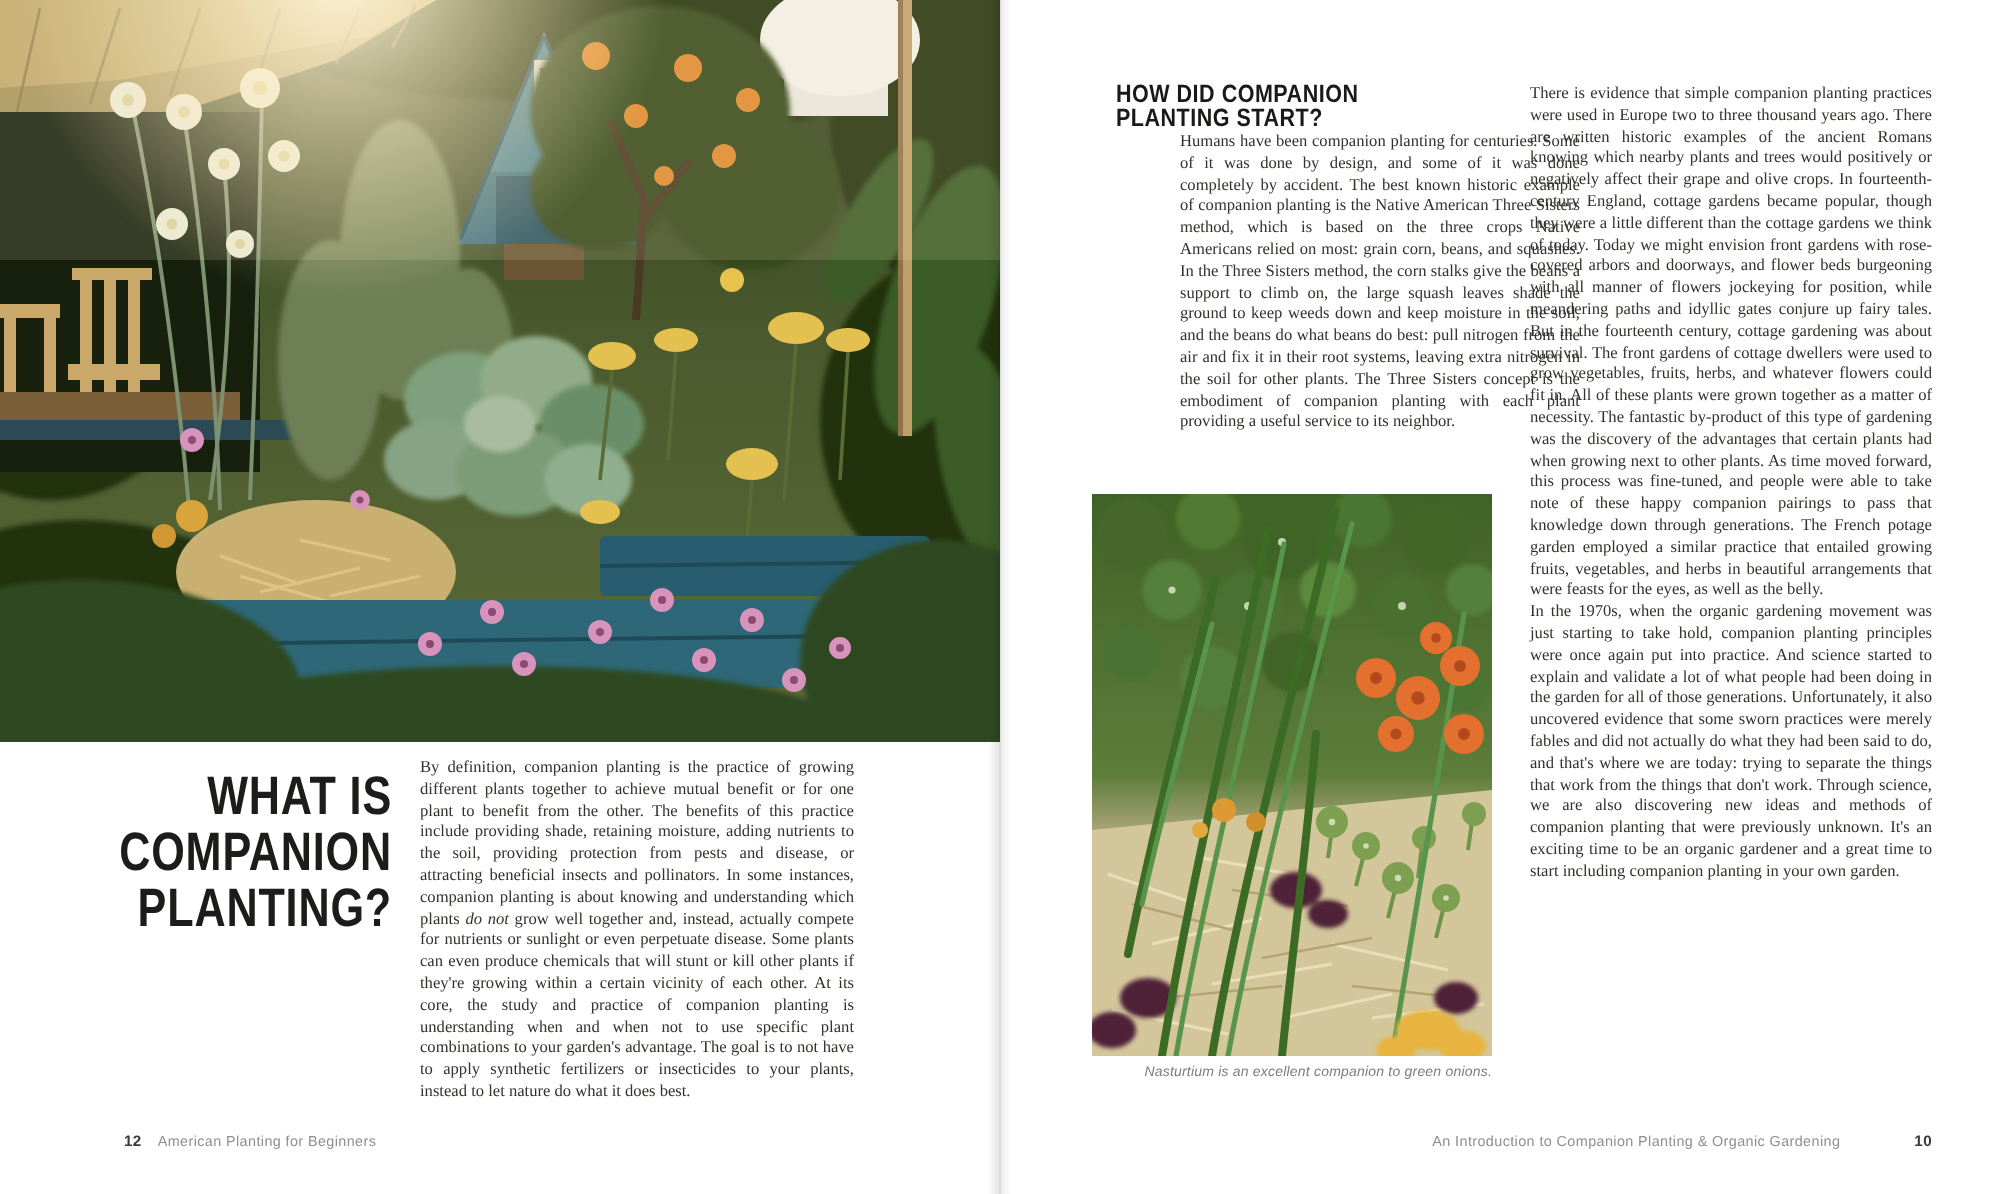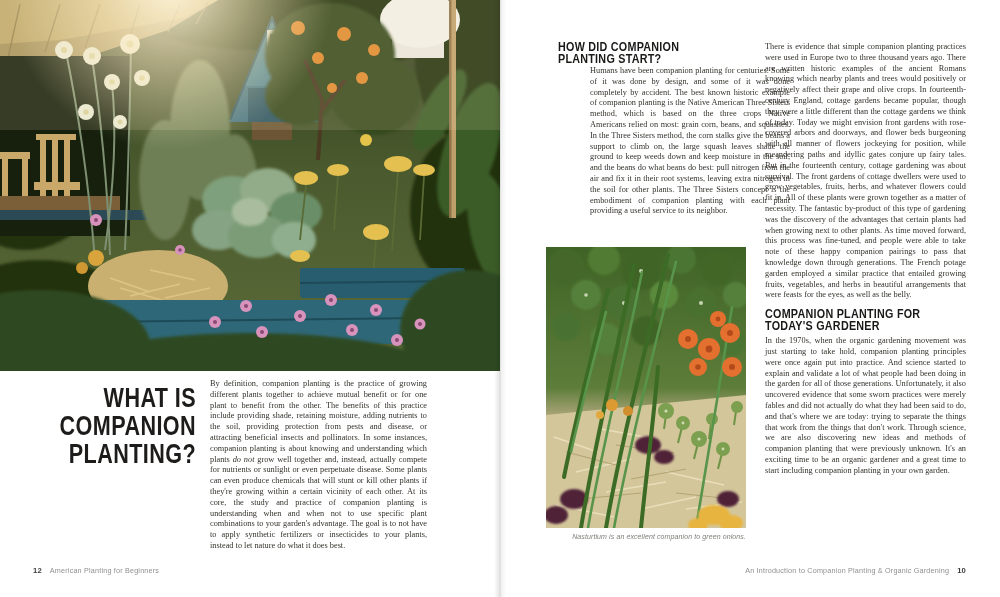--- a/index.html
+++ b/index.html
@@ -33,21 +33,21 @@
   #col1-heading{left:546px;top:41px;width:200px;margin-left:12px;}
   #col1-body{left:546px;top:66px;width:200px;margin-left:44px;}
   #photo-caption{left:546px;top:533px;width:200px;text-align:right;
     font-family:"Liberation Sans", sans-serif;font-style:italic;
     font-size:7px;color:#7d7d78;letter-spacing:.1px;}
   #col2{left:765px;top:42px;width:201px;}
   #col2-heading{margin-top:7px;margin-bottom:4px;}
   
   .footer{top:566px;font-family:"Liberation Sans", sans-serif;
     font-size:7.2px;color:#8f8f8f;letter-spacing:.2px;}
-  .footer .pagenum{font-weight:700;color:#3a3a38;font-size:7.6px;}
+  .footer .pagenum{font-weight:700;color:#3a3a38;font-size:7.6px;margin-left:29px;}
   #footer-left{left:33px;}
   #footer-right{right:34px;text-align:right;}
   .footer .sep{display:inline-block;width:8px;}
 </style>
 </head>
 <body>
 
 <div class="abs photo" id="garden-photo">
   <svg viewBox="0 0 500 371" width="500" height="371" preserveAspectRatio="none">
     <defs>
@@ -409,22 +409,18 @@
         <ellipse cx="185" cy="276" rx="12" ry="8"></ellipse>
         <ellipse cx="152" cy="278" rx="10" ry="7"></ellipse>
     </g>
   </svg>
 </div>
 
 <div class="abs" id="photo-caption">Nasturtium is an excellent companion to green onions.</div>
 
 <div class="abs" id="col2">
   <div class="body-text">There is evidence that simple companion planting practices were used in Europe two to three thousand years ago. There are written historic examples of the ancient Romans knowing which nearby plants and trees would positively or negatively affect their grape and olive crops. In fourteenth-century England, cottage gardens became popular, though they were a little different than the cottage gardens we think of today. Today we might envision front gardens with rose-covered arbors and doorways, and flower beds burgeoning with all manner of flowers jockeying for position, while meandering paths and idyllic gates conjure up fairy tales. But in the fourteenth century, cottage gardening was about survival. The front gardens of cottage dwellers were used to grow vegetables, fruits, herbs, and whatever flowers could fit in. All of these plants were grown together as a matter of necessity. The fantastic by-product of this type of gardening was the discovery of the advantages that certain plants had when growing next to other plants. As time moved forward, this process was fine-tuned, and people were able to take note of these happy companion pairings to pass that knowledge down through generations. The French potage garden employed a similar practice that entailed growing fruits, vegetables, and herbs in beautiful arrangements that were feasts for the eyes, as well as the belly.</div>
-  <div class="col-heading" id="col2-heading">
-    <div class="hline">COMPANION PLANTING FOR</div>
-    <div class="hline">TODAY'S GARDENER</div>
-  </div>
   <div class="body-text">In the 1970s, when the organic gardening movement was just starting to take hold, companion planting principles were once again put into practice. And science started to explain and validate a lot of what people had been doing in the garden for all of those generations. Unfortunately, it also uncovered evidence that some sworn practices were merely fables and did not actually do what they had been said to do, and that's where we are today: trying to separate the things that work from the things that don't work. Through science, we are also discovering new ideas and methods of companion planting that were previously unknown. It's an exciting time to be an organic gardener and a great time to start including companion planting in your own garden.</div>
 </div>
 
 <div class="abs footer" id="footer-right">
   <span>An Introduction to Companion Planting &amp; Organic Gardening</span><span class="sep"></span><span class="pagenum">10</span>
 </div>
 
 </body></html>

